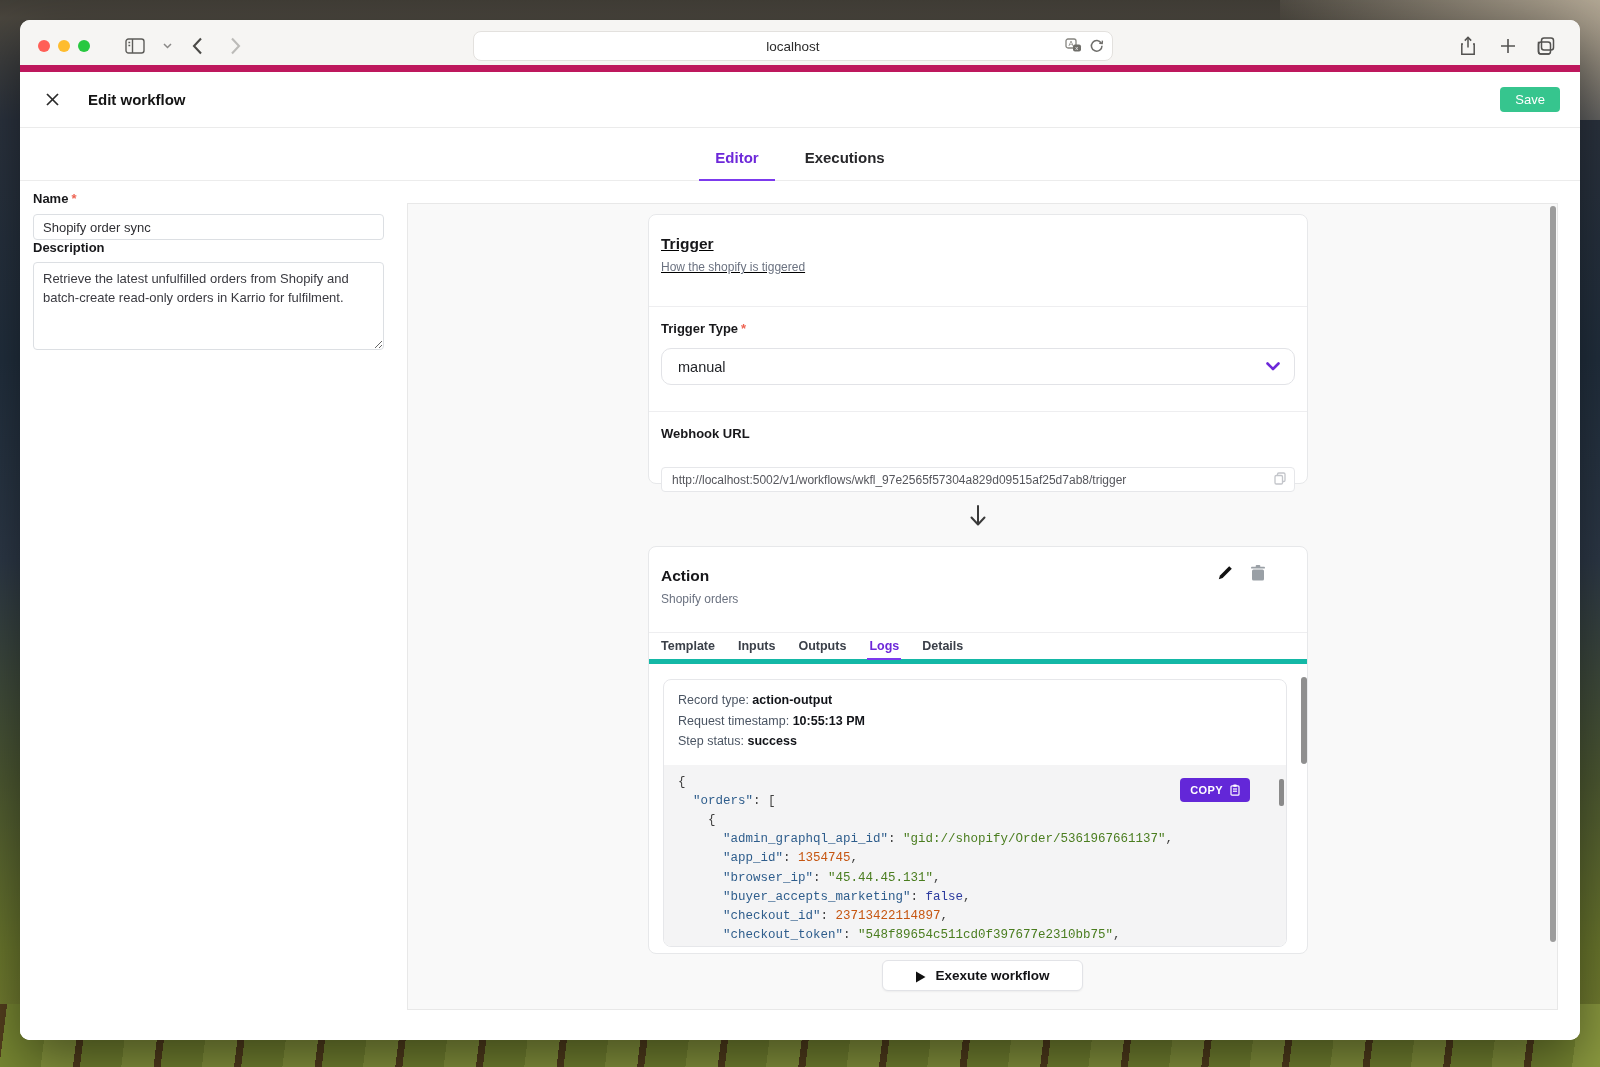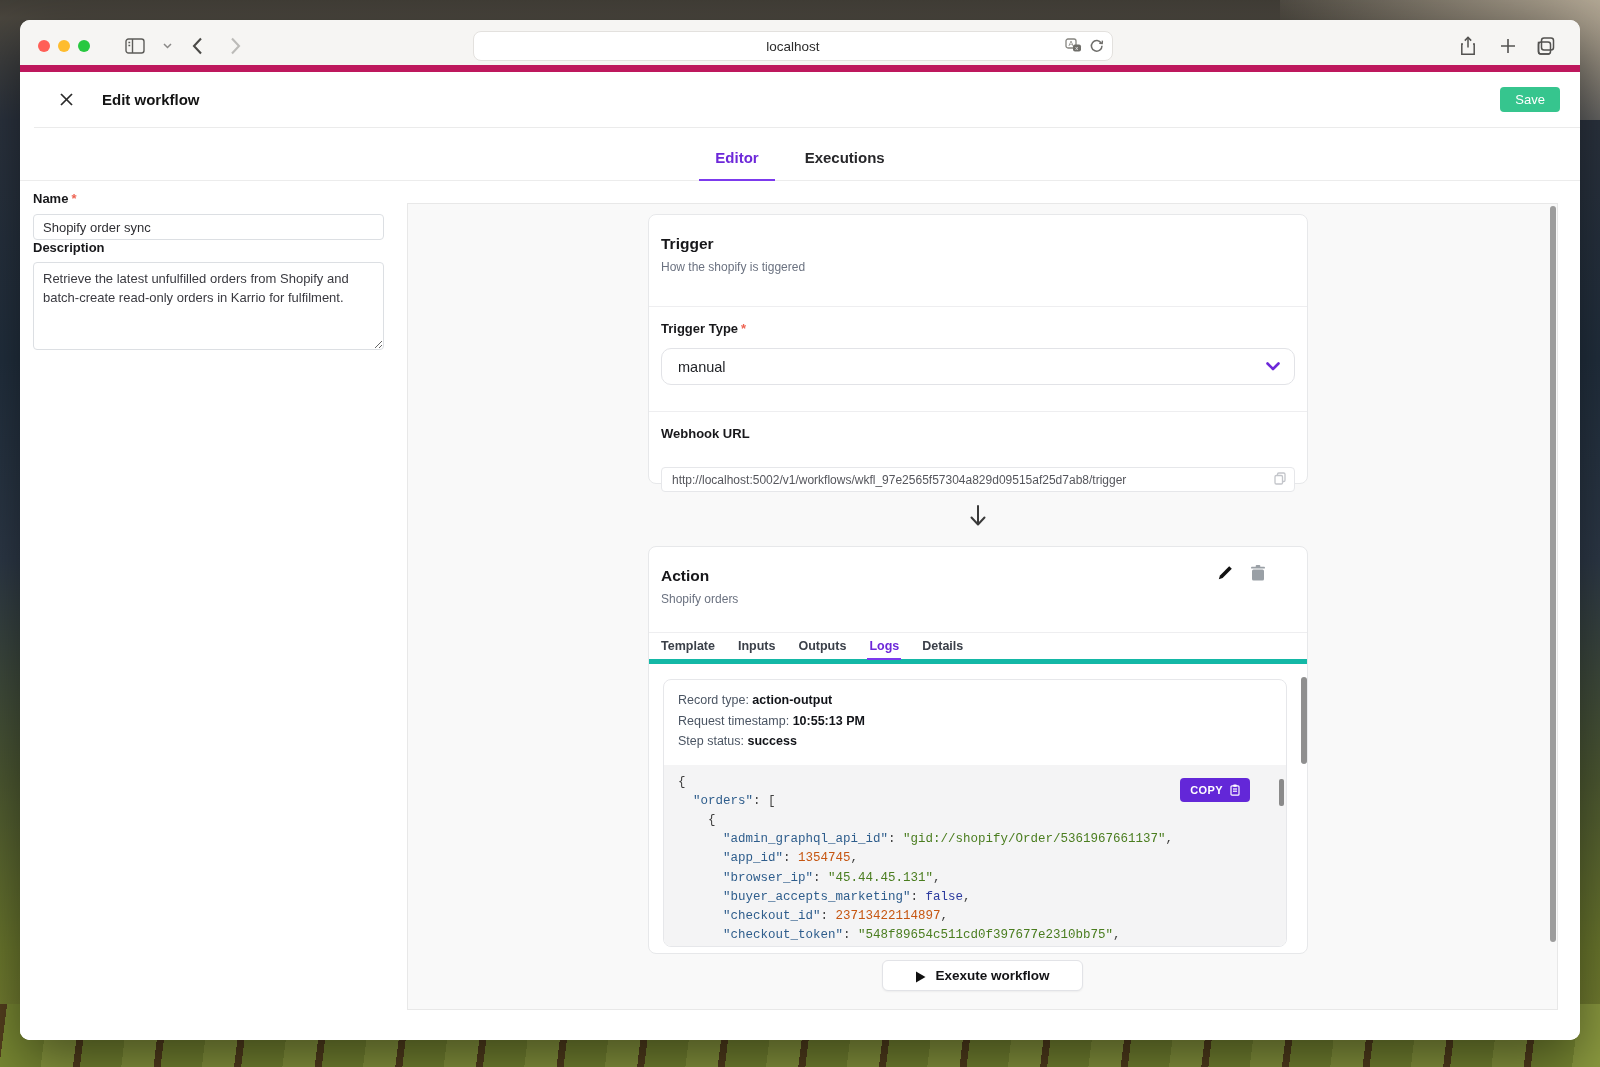--- a/index.html
+++ b/index.html
@@ -29,21 +29,21 @@
   .tb-icon { position:absolute; top:14px; display:flex; align-items:center; justify-content:center;
     width:26px; height:24px; color:#5d5c59; }
   .url-field { position:absolute; left:453px; top:11px; width:640px; height:30px;
     background:#ffffff; border:1px solid #e3e1de; border-radius:8px;
     display:flex; align-items:center; justify-content:center;
     font-size:13.5px; color:#2c2c2c; }
   .url-icons { position:absolute; right:8px; top:6px; display:flex; gap:7px; align-items:center; }
 
   
   .app-header { position:relative; height:56px; border-bottom:1px solid #ebebeb;
-    display:flex; align-items:center; padding:0 20px; background:#fff;margin-left:14px; }
+    display:flex; align-items:center; padding:0 20px; background:#fff; }
   .close-x { width:24px; height:24px; display:flex; align-items:center; justify-content:center; cursor:pointer; }
   .app-title { margin-left:24px; font-size:15px; font-weight:600; color:#141414; }
   .save-btn { margin-left:auto; background:#36c58e; color:#fff; border:none;
     font-size:13px; padding:5px 15px; border-radius:4px; font-family:inherit; }
 
   
   .top-tabs { height:53px; border-bottom:1px solid #ececec; display:flex;
     align-items:flex-end; justify-content:center; gap:34px; background:#fff; }
   .top-tab { font-size:15px; font-weight:700; padding:0 6px 14px; color:#27272a; position:relative; }
   .top-tab.active { color:#6d28d9; }
@@ -68,21 +68,21 @@
     background:#9d9d9d; border-radius:3px; }
 
   .card { position:absolute; left:240px; width:660px; background:#fff;
     border:1px solid #e7e8ea; border-radius:8px; }
   .card-sec { border-bottom:1px solid #eeeef0; padding:20px 12px 16px; }
   .card-sec:last-child { border-bottom:none; }
   .card-title { font-size:15.5px; font-weight:600; color:#17171a; }
   .card-sub { font-size:12px; color:#6b7280; margin-top:7px; }
 
   .trigger-card { top:10px; height:270px; }
-  .sec-head { height:92px; }
+  .sec-head { height:92px;text-decoration:underline; }
   .sec-type { height:105px; padding-top:14px; }
   .select-box { margin-top:12px; height:37px; border:1px solid #e2e3e7; border-radius:10px;
     display:flex; align-items:center; padding:0 16px; font-size:14.5px; color:#1f2125;
     position:relative; background:#fff; }
   .select-box svg { position:absolute; right:14px; }
   .sec-webhook { padding-top:14px; }
   .url-input { margin-top:26px; height:25px; border:1px solid #e6e7ea; border-radius:4px;
     display:flex; align-items:center; padding:0 10px; font-size:12px; color:#55565c;
     background:#fff; position:relative; }
   .url-input .copy-mini { position:absolute; right:8px; }

